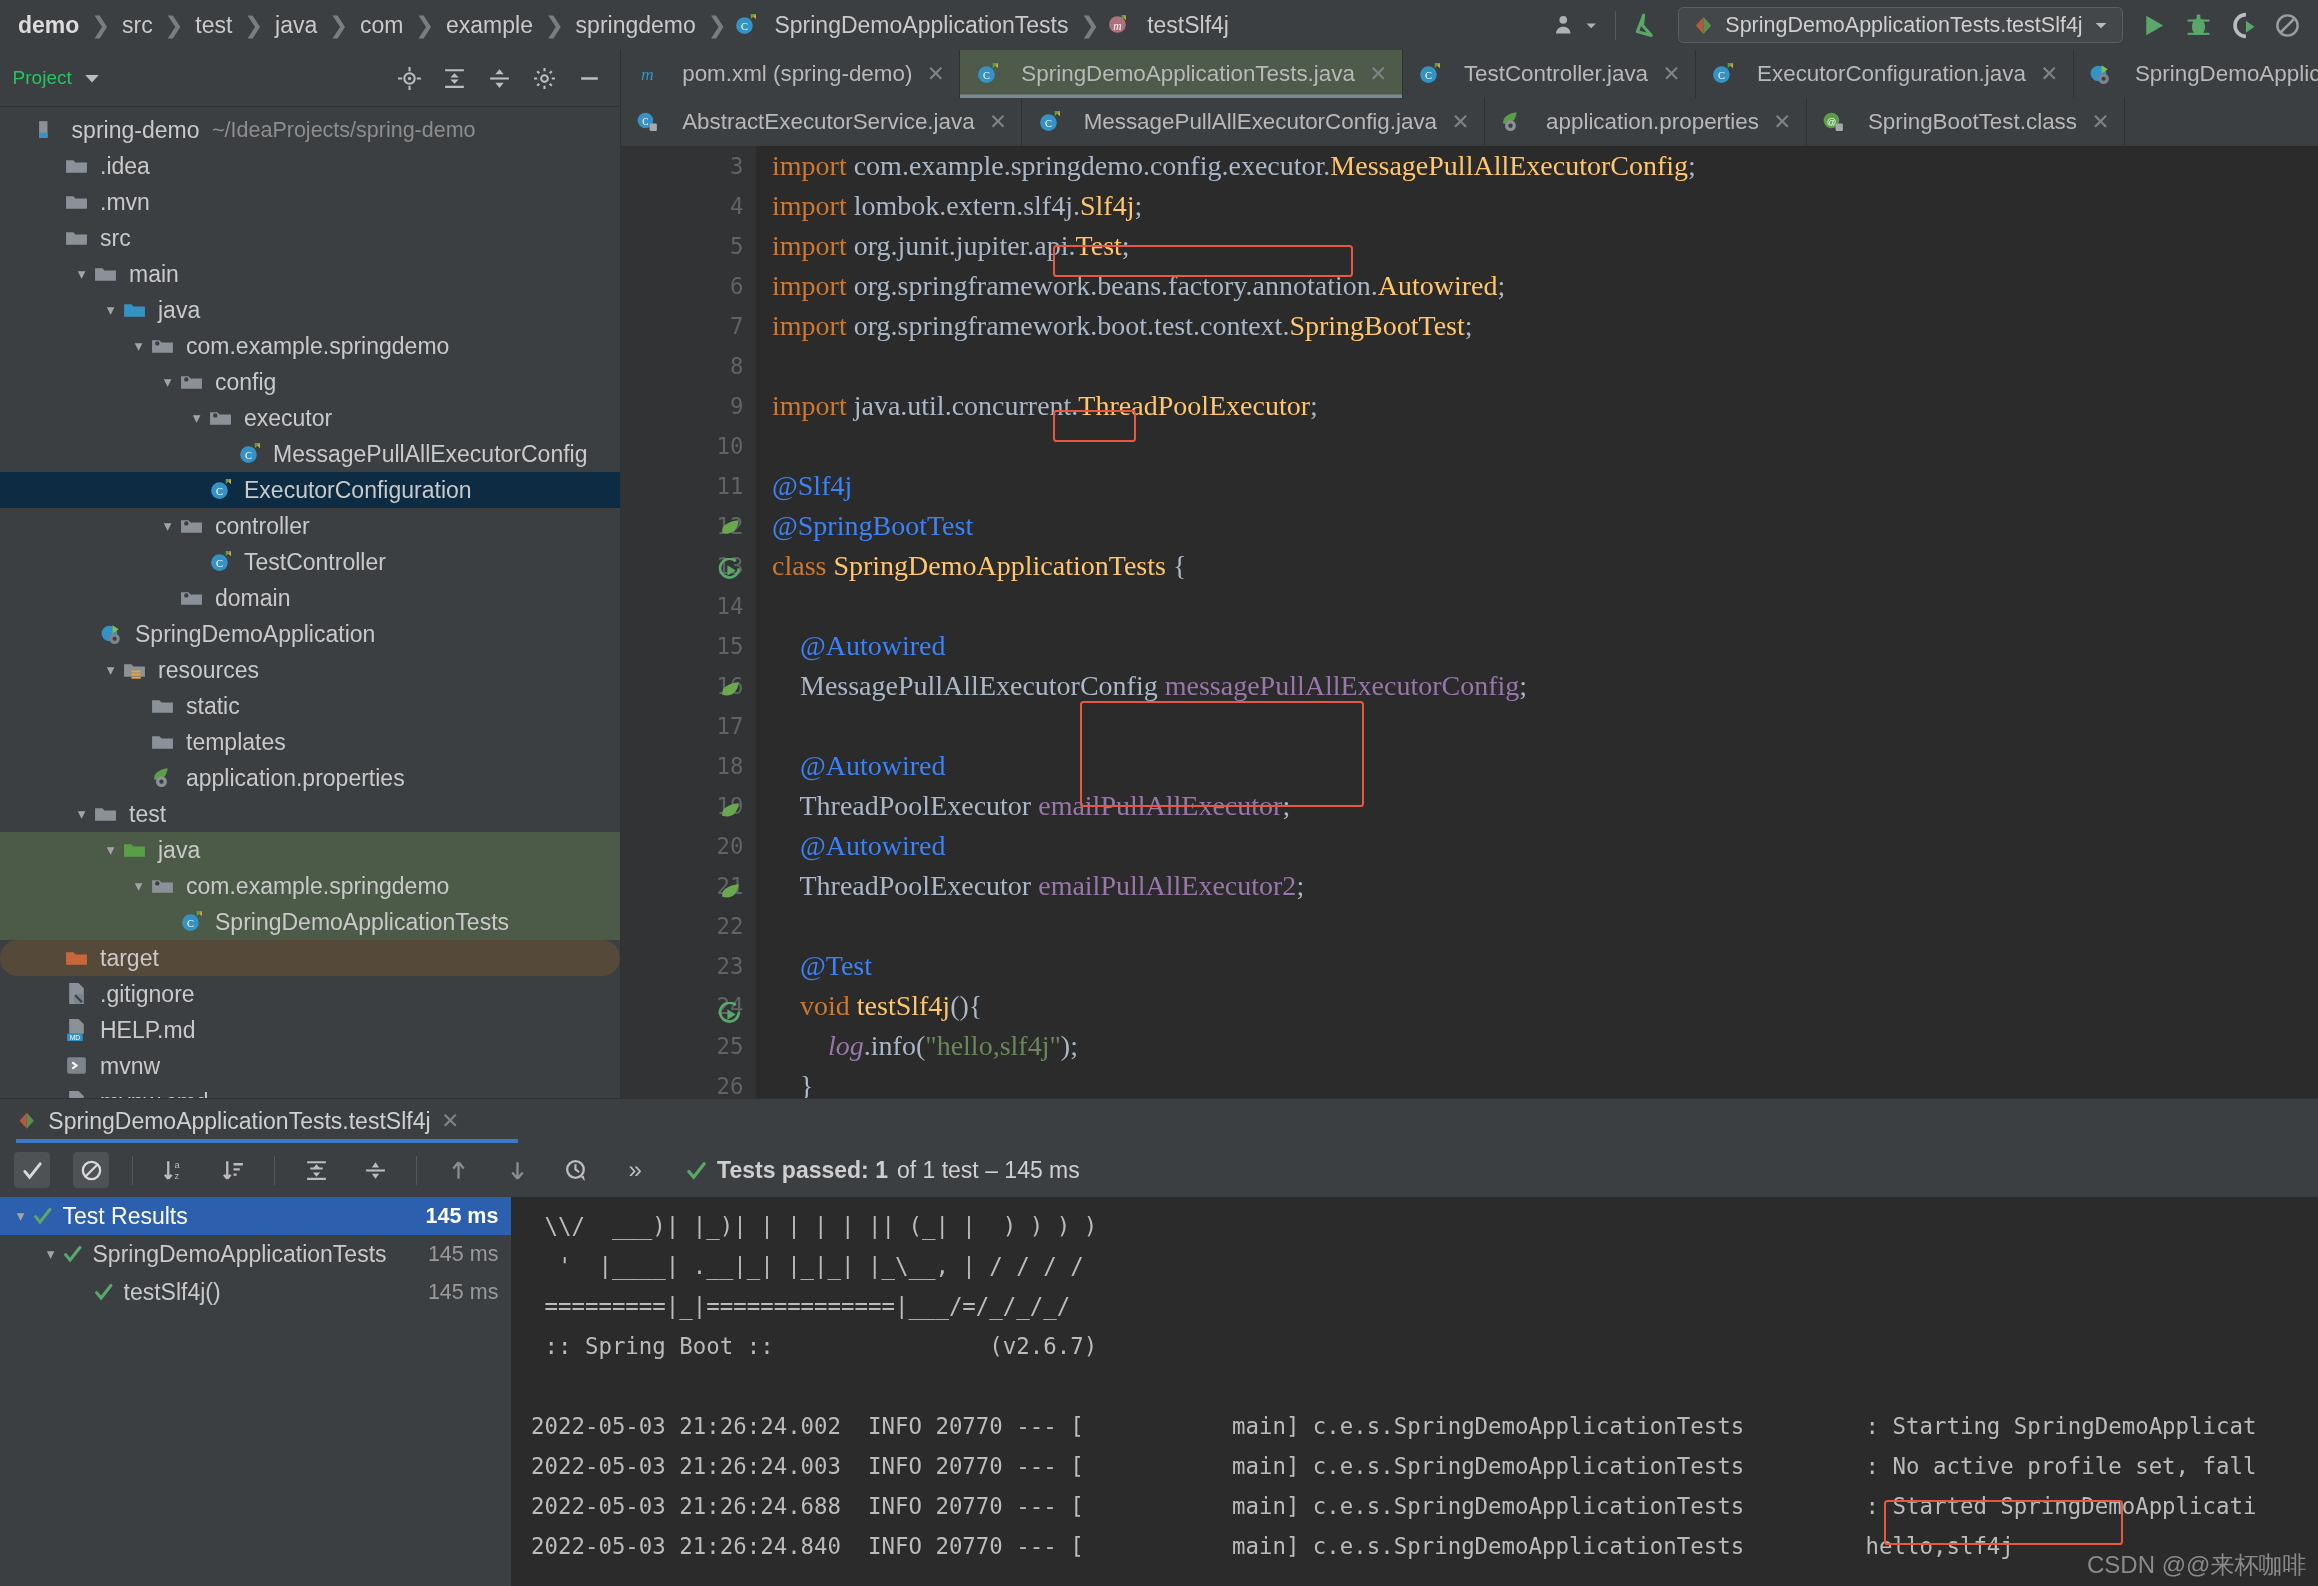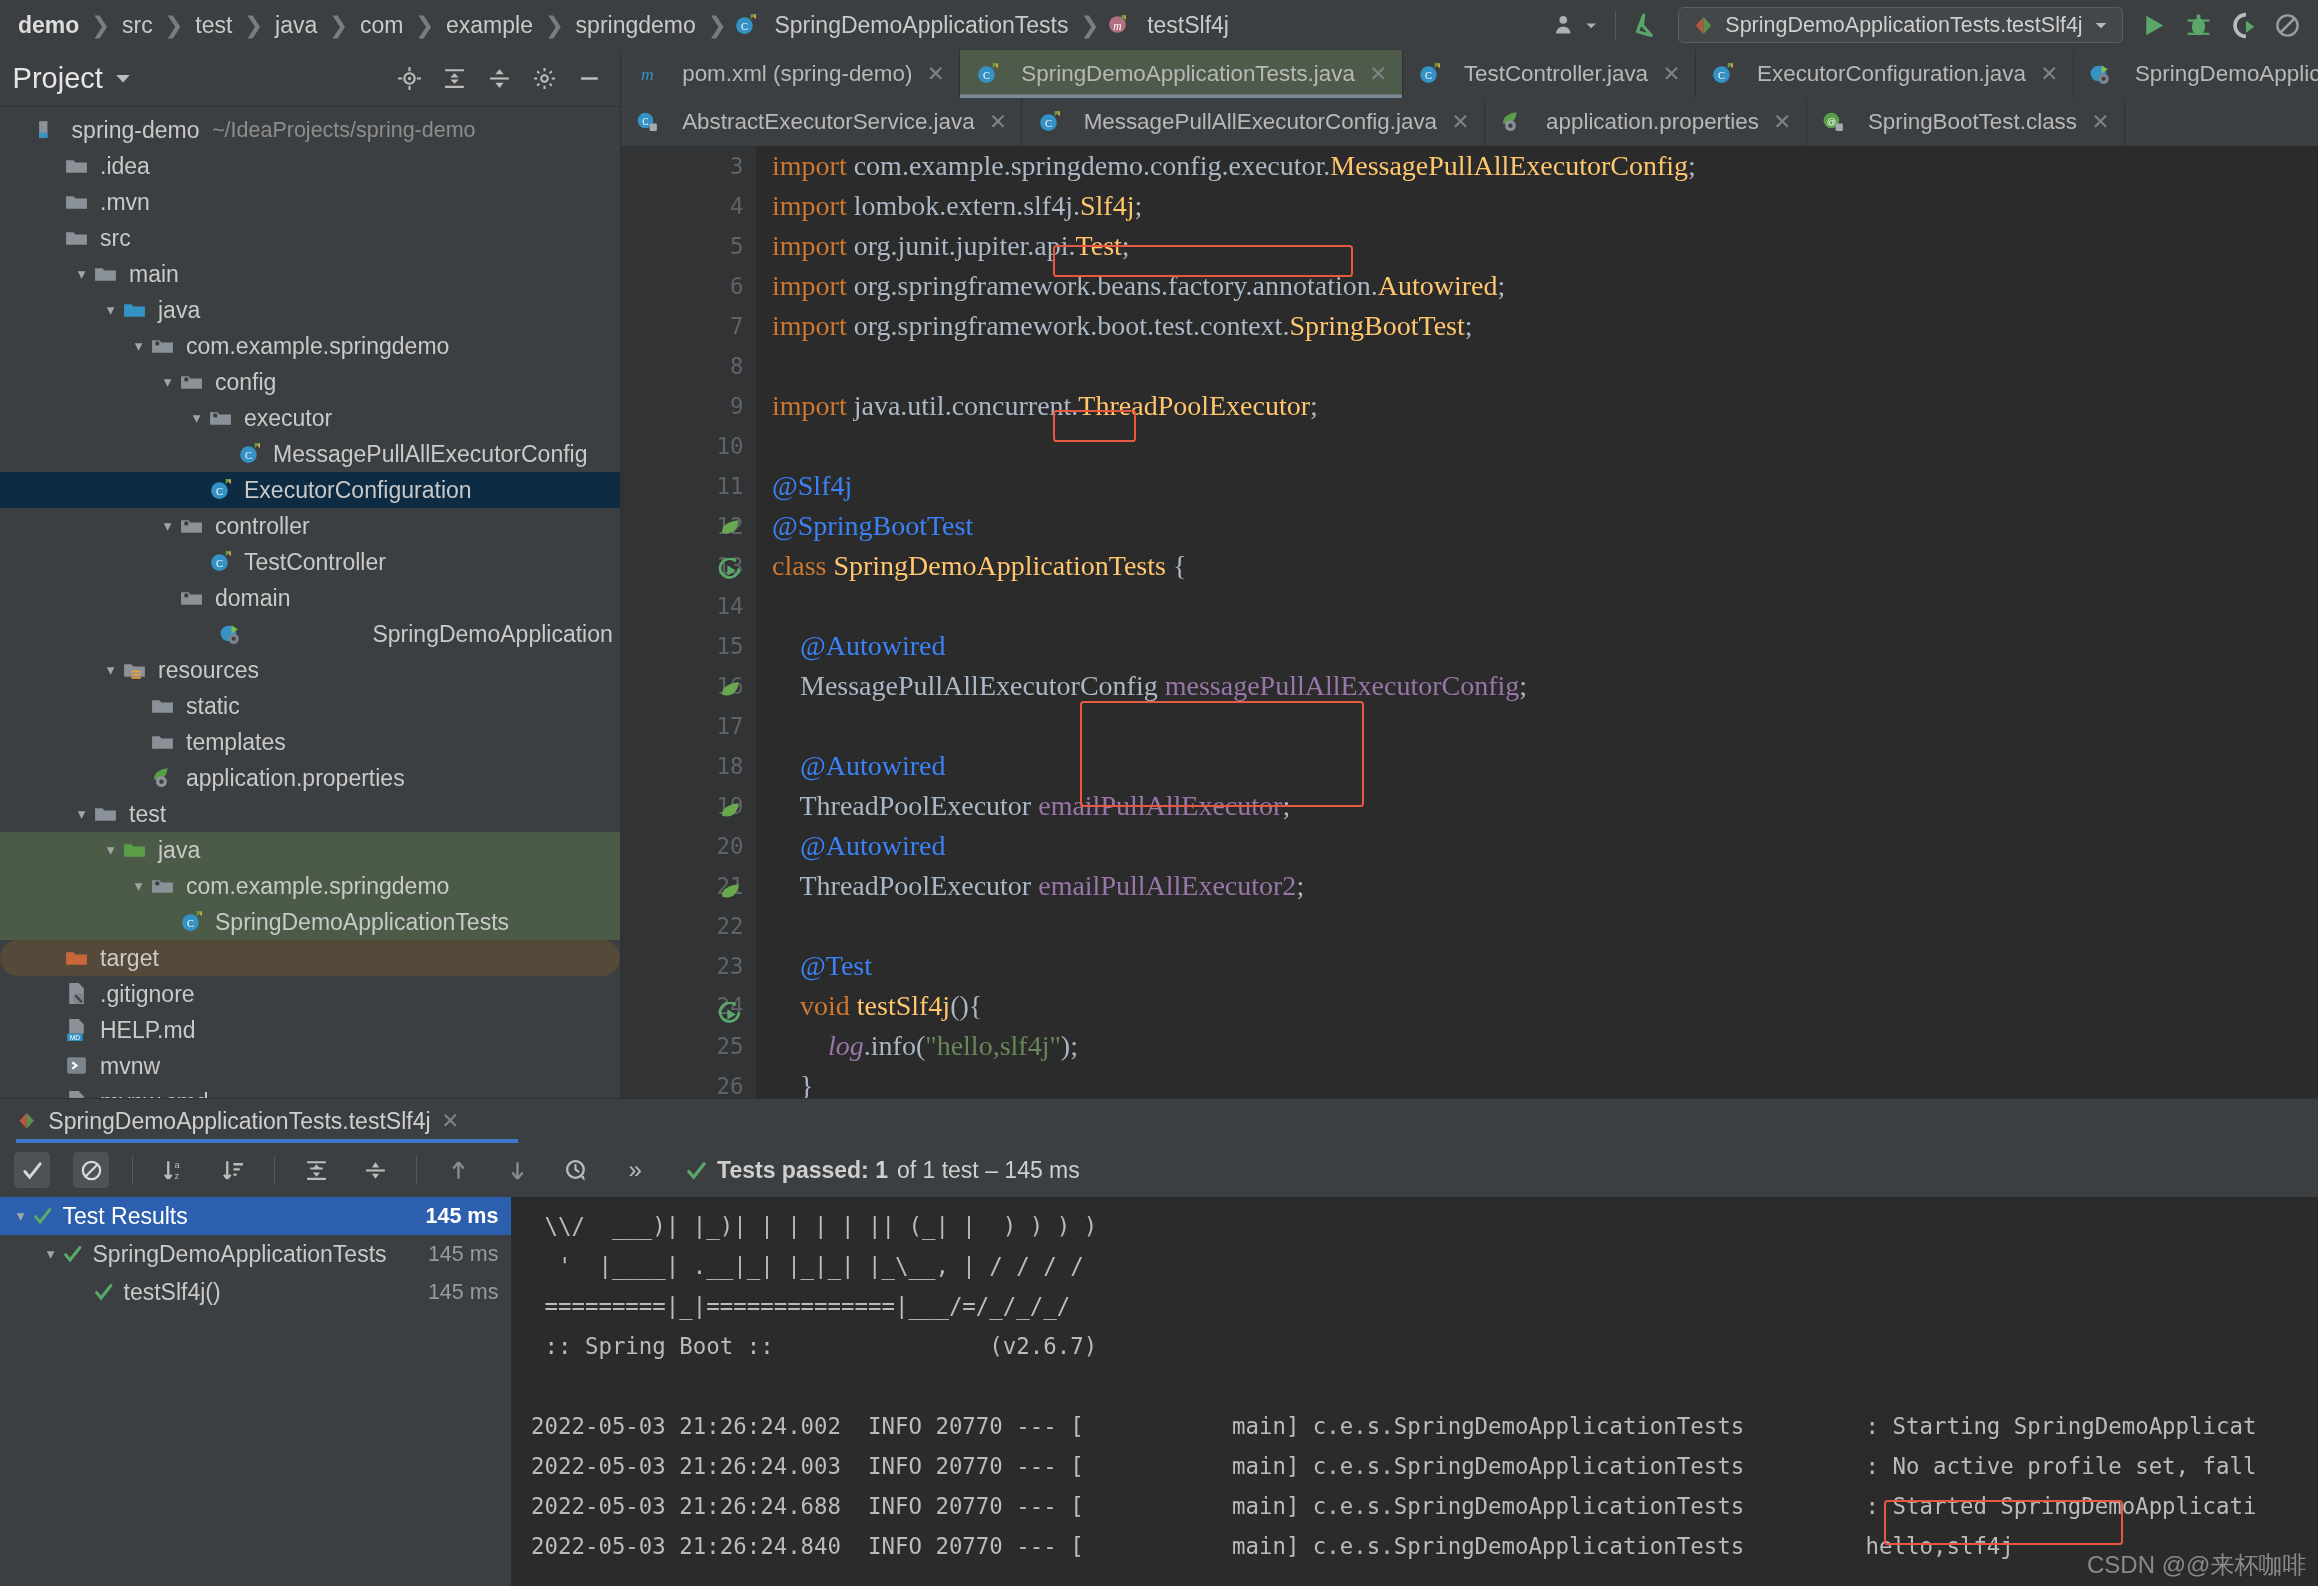--- a/index.html
+++ b/index.html
@@ -19,21 +19,21 @@
   .runcfg{ display:flex; align-items:center; gap:10.8px; border:0.9px solid #5a5f61; border-radius:5.4px;
            padding:4.5px 12.6px; background:#434749; }
   .runcfg .lbl{ font-size:21.5px; color:#cfcfcf; white-space:nowrap; }
 
   
   .mid{ flex:none; height:1048px; display:flex; }
 
   
   .proj{ width:621px; background:#3c3f41; display:flex; flex-direction:column; border-right:0.9px solid #2f3133;}
   .projhdr{ height:56px; display:flex; align-items:center; padding:0 12.6px; gap:10.8px; }
-  .projhdr .title{ font-size:29px; color:#e5e5e5; }
+  .projhdr .title{ font-size:19px; color:#22c55e; }
   .projhdr .tools{ margin-left:auto; display:flex; align-items:center; gap:20px; padding-right:5.4px;}
   .hsep{ height:0.9px; background:#2f3133; }
   .tree{ flex:1; overflow:hidden; padding-top:5.4px; font-size:23px; }
   .row{ height:36px; display:flex; align-items:center; white-space:nowrap; padding-right:7.2px;}
   .row .lbl{ color:#c9c9c9; }
   .row .sub{ color:#8d8d8d; font-size:21.5px; margin-left:12.6px;}
   .row.sel{ background:#0d2b42; }
   .row.greenbg{ background:#4c5b47; }
   .row.brownbg{ background:#55493a;border-radius:18px; }
   .arrow{ width:23px; display:inline-block; text-align:center; color:#a4a4a4; font-size:15.3px; flex:none;}
@@ -376,21 +376,21 @@
           <div class="row" style="padding-left: 156px;">
             <span class="arrow"></span>
             <span class="ico">
               <svg width="25" height="25" viewBox="0 0 24 24">
                 <path d="M2 7h7l2 2h11v10H2z" fill="#8a9199"></path>
                 <circle cx="7" cy="10" r="2.1" fill="#3c3f41"></circle>
               </svg>
             </span>
             <span class="lbl">domain</span>
           </div>
-          <div class="row" style="padding-left: 76px; justify-content: space-between;">
+          <div class="row" style="padding-left: 76px;">
             <span class="arrow"></span>
             <span class="ico">
               <svg width="25" height="25" viewBox="0 0 24 24">
                 <circle cx="10" cy="12" r="7.5" fill="#3592c4"></circle>
                 <path d="M13 4 l6 4 l-6 4z" fill="#7fbf4d"></path>
                 <circle cx="15" cy="17" r="5" fill="#7c848c"></circle>
                 <circle cx="15" cy="17" r="2" fill="#3c3f41"></circle>
               </svg>
             </span>
             <span class="lbl">SpringDemoApplication</span>

